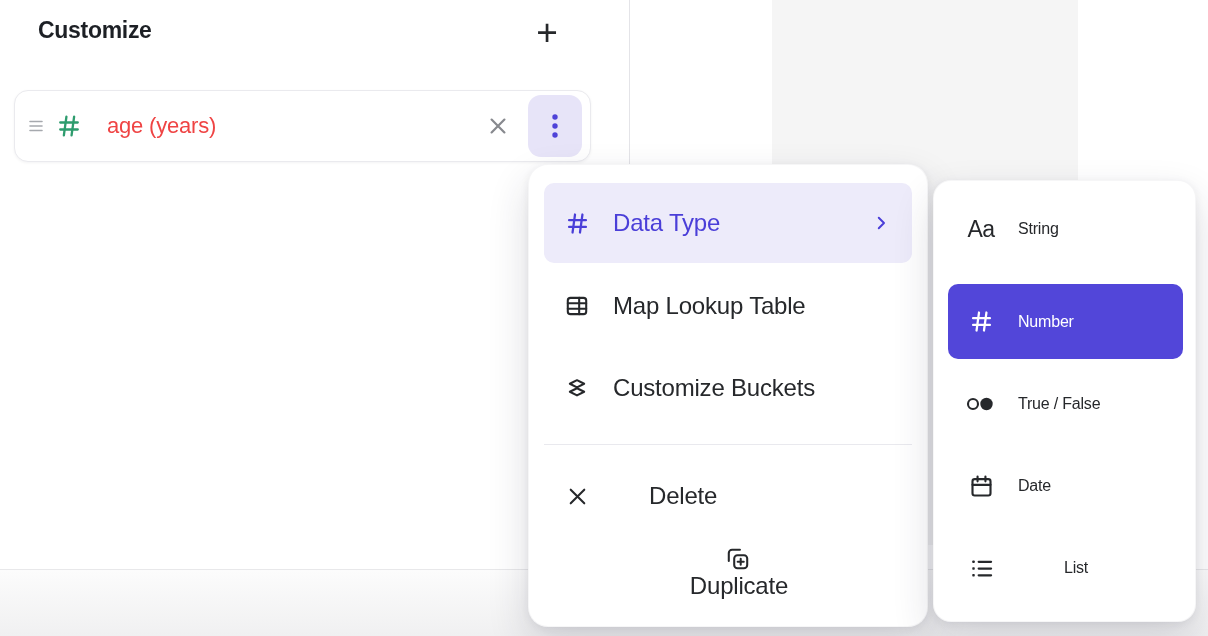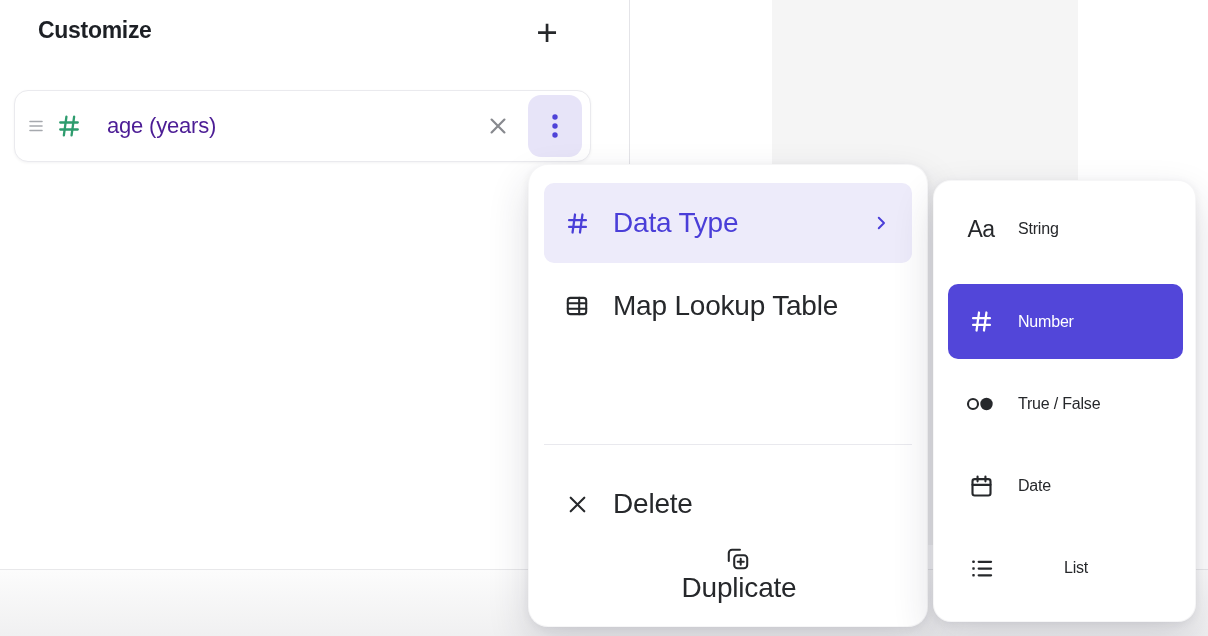--- a/index.html
+++ b/index.html
@@ -44,21 +44,21 @@
 
   
   .field-card {
     position: absolute; left: 14px; top: 90px; width: 577px; height: 72px;
     background: #fff; border: 1px solid #eaeaee; border-radius: 14px;
     box-shadow: 0 1px 3px rgba(20,20,30,0.05);
     display: flex; align-items: center; z-index: 2;
   }
   .drag-handle { margin-left: 13px; display: flex; color: #a6a9ae; }
   .field-hash { margin-left: 11px; display: flex; color: #2e9c6e; }
-  .field-label { margin-left: 24px; font-size: 22px; font-weight: 500; color: #4c1d95; letter-spacing: -0.2px; }
+  .field-label { margin-left: 24px; font-size: 22px; font-weight: 500; color: #ef4444; letter-spacing: -0.2px; }
   .field-spacer { flex: 1; }
   .field-close { display: flex; color: #87898e; cursor: pointer; }
   .kebab-btn {
     margin-left: 16px; margin-right: 8px;
     width: 54px; height: 62px; border-radius: 13px;
     background: #e7e4f8; border: none; cursor: pointer;
     display: flex; align-items: center; justify-content: center; color: #4f43d8;
   }
 
   
@@ -68,21 +68,21 @@
     border: 1px solid rgba(30,30,50,0.04);
   }
   .main-menu { left: 528px; top: 164px; width: 400px; height: 463px; border-radius: 20px; z-index: 5; }
   .sub-menu  { left: 933px; top: 180px; width: 263px; height: 442px; border-radius: 18px; z-index: 6; }
 
   .mrow {
     position: absolute; left: 15px; width: 368px; height: 80px;
     display: flex; align-items: center; border-radius: 10px; cursor: pointer;
   }
   .mrow .mi { width: 28px; margin-left: 19px; display: flex; justify-content: center; color: #26282b; }
-  .mrow .ml { margin-left: 22px; font-size: 28px; letter-spacing: -0.2px; color: #26282b; }
+  .mrow .ml { margin-left: 22px; font-size: 24px; letter-spacing: -0.2px; color: #26282b; }
   .mrow.highlight { background: #edebfa; }
   .mrow.highlight .mi, .mrow.highlight .ml { color: #4a3ed8; }
   .mrow .chev { position: absolute; right: 22px; display: flex; color: #4a3ed8; }
   .menu-divider { position: absolute; left: 15px; top: 279px; width: 368px; height: 1px; background: #e9e9ee; }
 
   .srow {
     position: absolute; left: 14px; width: 235px; height: 80px;
     display: flex; align-items: center; border-radius: 10px; cursor: pointer;
   }
   .srow .si { width: 34px; margin-left: 16px; display: flex; justify-content: center; align-items: center; color: #26282b; }
@@ -151,24 +151,33 @@
     <div class="mrow" style="top:101px;">
       <span class="mi">
         <svg width="26" height="26" viewBox="0 0 24 24" fill="none" stroke="currentColor" stroke-width="1.9" stroke-linecap="round">
           <rect x="3.5" y="4.5" width="17" height="15" rx="2.5"></rect>
           <path d="M3.5 9.5h17M3.5 14.5h17M14 4.5v15"></path>
         </svg>
       </span>
       <span class="ml">Map Lookup Table</span>
     </div>
 
+    <div class="mrow" style="top:183px;">
+      <span class="mi">
+        <svg width="26" height="26" viewBox="0 0 24 24" fill="none" stroke="currentColor" stroke-width="1.9" stroke-linejoin="round">
+          <path d="M12 4.8l6.6 3.3L12 11.4 5.4 8.1z"></path>
+          <path d="M12 12.2l6.6 3.3L12 18.8l-6.6-3.3z"></path>
+        </svg>
+      </span>
+      <span class="ml">Customize Buckets</span>
+    </div>
 
     <div class="menu-divider"></div>
 
-    <div class="mrow" style="top:299px;">
+    <div class="mrow" style="top:291px;gap:36px;">
       <span class="mi">
         <svg width="25" height="25" viewBox="0 0 24 24" fill="none" stroke="currentColor" stroke-width="2" stroke-linecap="round">
           <path d="M5.5 5.5l13 13M18.5 5.5l-13 13"></path>
         </svg>
       </span>
       <span class="ml">Delete</span>
     </div>
 
     <div class="mrow" style="top:381px;flex-direction:column;">
       <span class="mi">

